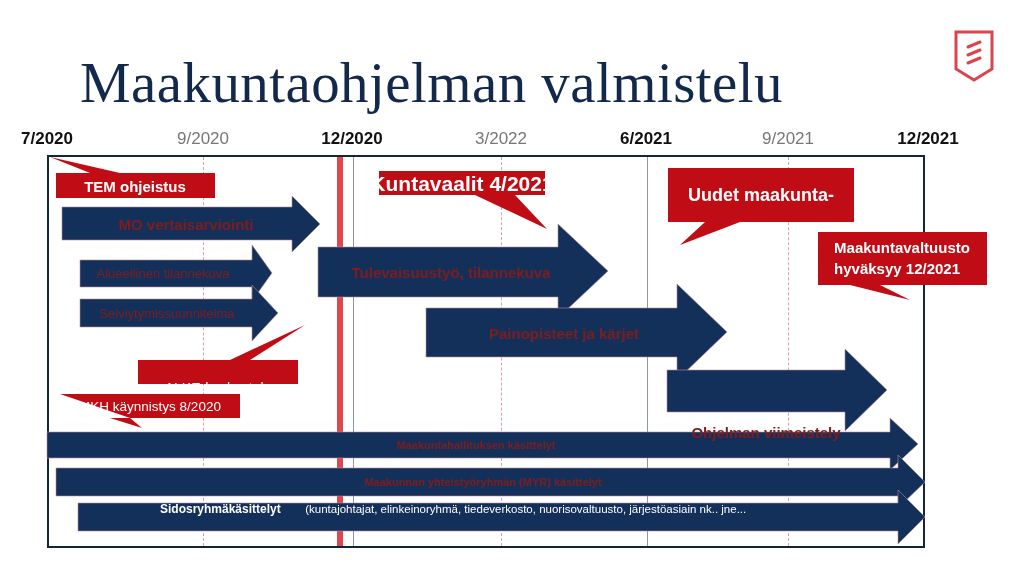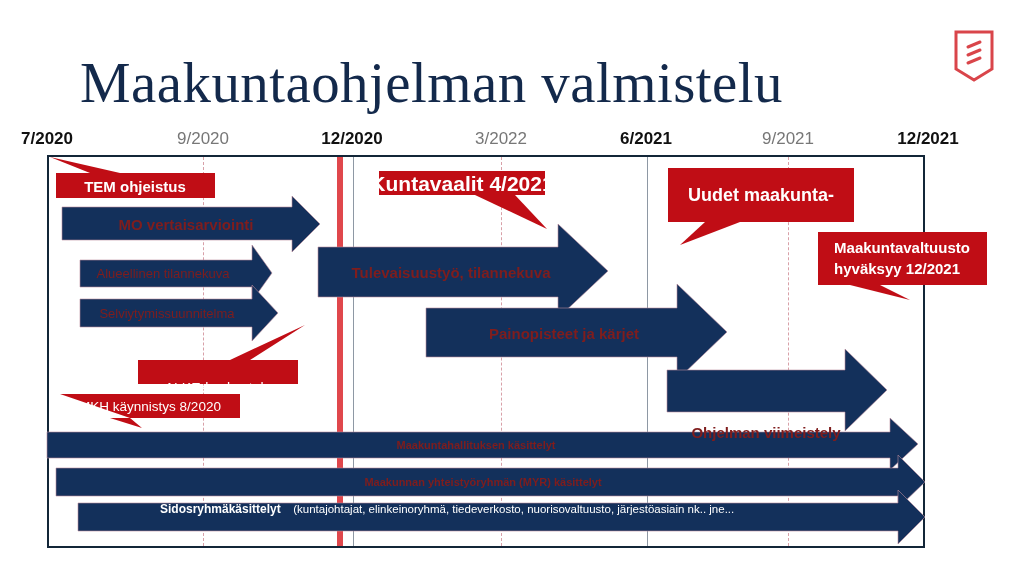--- a/index.html
+++ b/index.html
@@ -37,21 +37,21 @@
   .label.small { font-size: 13px; }
   .label.med { font-size: 15px; }
   .label.big { font-size: 11px; }
   .callout {
     position: absolute; color: #ffffff; font-weight: bold; text-align: left;
     transform: translate(-50%, -50%); line-height: 21px; white-space: nowrap;
   }
   .callout.light { font-weight: normal; }
   .sidos { position: absolute; left: 160px; top: 508px; transform: translateY(-50%); color: #fff; white-space: nowrap; }
   .sidos .strong { font-weight: bold; font-size: 12px; }
-  .sidos .weak { font-size: 11.5px; margin-left: 8px; }
+  .sidos .weak { font-size: 11.5px; margin-left: 20px; }
 </style>
 </head>
 <body>
 
 <div class="title">Maakuntaohjelman valmistelu</div>
 
 <svg class="logo" viewBox="0 0 42 54">
   <path d="M3 3 H39 V40 L21 51 L3 40 Z" fill="none" stroke="#d9454a" stroke-width="3"></path>
   <line x1="15" y1="18" x2="27" y2="13" stroke="#d9454a" stroke-width="3" stroke-linecap="round"></line>
   <line x1="15" y1="26" x2="27" y2="21" stroke="#d9454a" stroke-width="3" stroke-linecap="round"></line>

